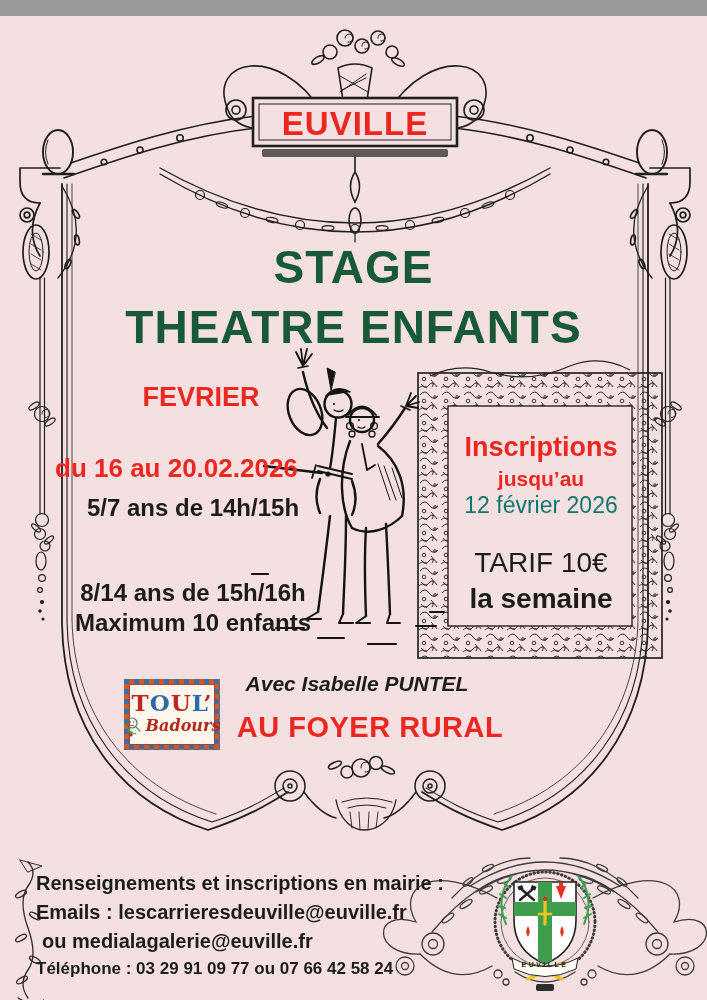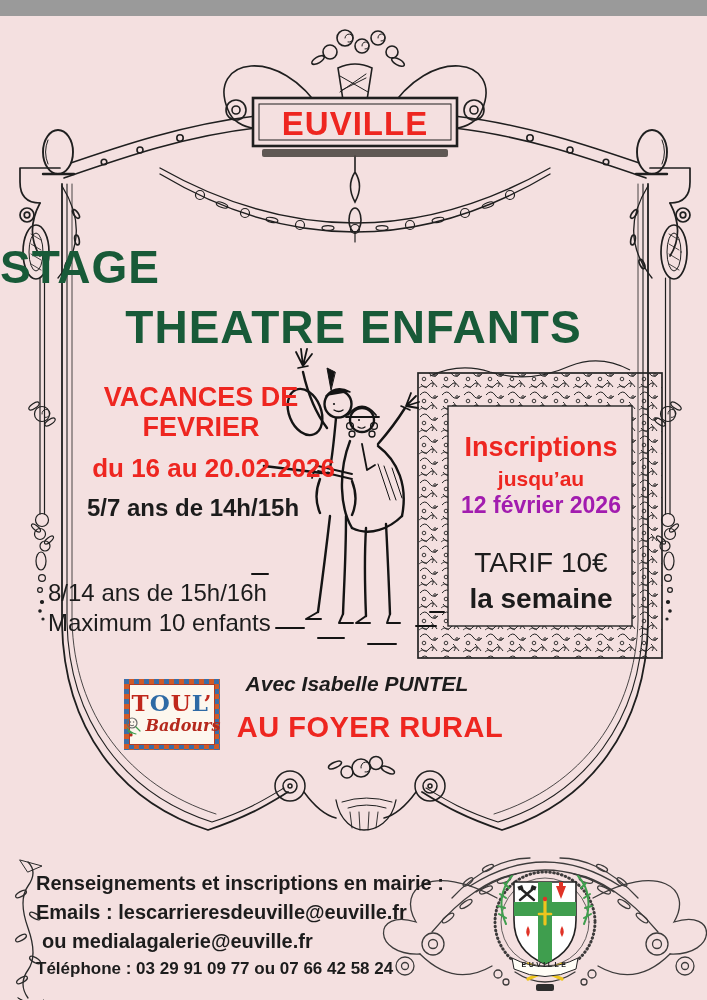--- a/index.html
+++ b/index.html
@@ -7,29 +7,29 @@
     position:relative;width:707px;height:1000px;margin:16px auto;
     background:#f4e0e0;overflow:hidden;
     font-family:"Liberation Sans", sans-serif;
   }
   .abs{position:absolute;}
   svg{display:block;}
   .frame-svg{position:absolute;left:0;top:0;pointer-events:none;}
 
   
   .town-banner{left:257px;top:89px;width:196px;font-size:33px;letter-spacing:1px;color:#ee2620;font-weight:bold;text-align:center;}
-  .title-1{left:0;top:224px;width:707px;font-size:46px;color:#185a38;font-weight:bold;text-align:left;letter-spacing:1px;}
+  .title-1{left:0;top:224px;width:707px;font-size:46px;color:#185a38;font-weight:bold;text-align:center;letter-spacing:1px;}
   .title-2{left:0;top:284px;width:707px;font-size:46px;color:#185a38;font-weight:bold;text-align:center;letter-spacing:1px;}
   .holiday{left:70px;top:366px;width:262px;font-size:27px;line-height:30px;color:#ee2620;font-weight:bold;text-align:center;}
-  .dates{left:55px;top:437px;width:280px;font-size:26px;color:#ee2620;font-weight:bold;text-align:right;}
+  .dates{left:55px;top:437px;width:280px;font-size:26px;color:#ee2620;font-weight:bold;text-align:left;}
   .group1{left:48px;top:477px;width:290px;font-size:24px;line-height:30px;color:#1c1c1c;font-weight:bold;text-align:center;}
-  .group2{left:48px;top:562px;width:290px;font-size:24px;line-height:30px;color:#1c1c1c;font-weight:normal;text-align:left;}
+  .group2{left:48px;top:562px;width:290px;font-size:24px;line-height:30px;color:#1c1c1c;font-weight:bold;text-align:center;}
   .insc-head{left:446px;top:416px;width:190px;font-size:27px;color:#ee2620;font-weight:bold;text-align:center;}
   .insc-until{left:446px;top:451px;width:190px;font-size:21px;color:#ee2620;font-weight:bold;text-align:center;}
-  .insc-deadline{left:446px;top:476px;width:190px;font-size:23px;color:#a21caf;font-weight:bold;text-align:center;}
+  .insc-deadline{left:446px;top:476px;width:190px;font-size:23px;color:#0f766e;font-weight:normal;text-align:center;}
   .insc-price{left:446px;top:531px;width:190px;font-size:28px;color:#1c1c1c;font-weight:normal;text-align:center;}
   .insc-per{left:446px;top:567px;width:190px;font-size:28px;color:#1c1c1c;font-weight:bold;text-align:center;}
   .instructor{left:157px;top:656px;width:400px;font-size:21px;color:#1c1c1c;font-weight:bold;font-style:italic;text-align:center;}
   .venue{left:120px;top:695px;width:500px;font-size:29px;color:#ee2620;font-weight:bold;text-align:center;letter-spacing:0.5px;}
   .footer{left:36px;top:856px;width:420px;color:#1c1c1c;font-weight:bold;}
   .footer .f1{font-size:20px;margin:0 0 6px 0;}
   .footer .f2{font-size:20px;margin:0 0 6px 0;}
   .footer .f3{font-size:20px;margin:0 0 6px 6px;}
   .footer .f4{font-size:17px;margin:0;}
 
@@ -353,21 +353,20 @@
       <text x="545" y="951" text-anchor="middle" font-size="7" letter-spacing="2.5" fill="#222222" font-family="Liberation Sans, sans-serif" font-weight="bold">EUVILLE</text>
     </g>
   </svg>
 
   <div class="abs town-banner">EUVILLE</div>
 
   <div class="abs title-1">STAGE</div>
   <div class="abs title-2">THEATRE ENFANTS</div>
 
   <div class="abs holiday">
-    <div>VACANCES DE</div>
     <div>FEVRIER</div>
   </div>
 
   <div class="abs dates">du 16 au 20.02.2026</div>
 
   <div class="abs group1">
     <div>5/7 ans de 14h/15h</div>
   </div>
 
   <div class="abs group2">

